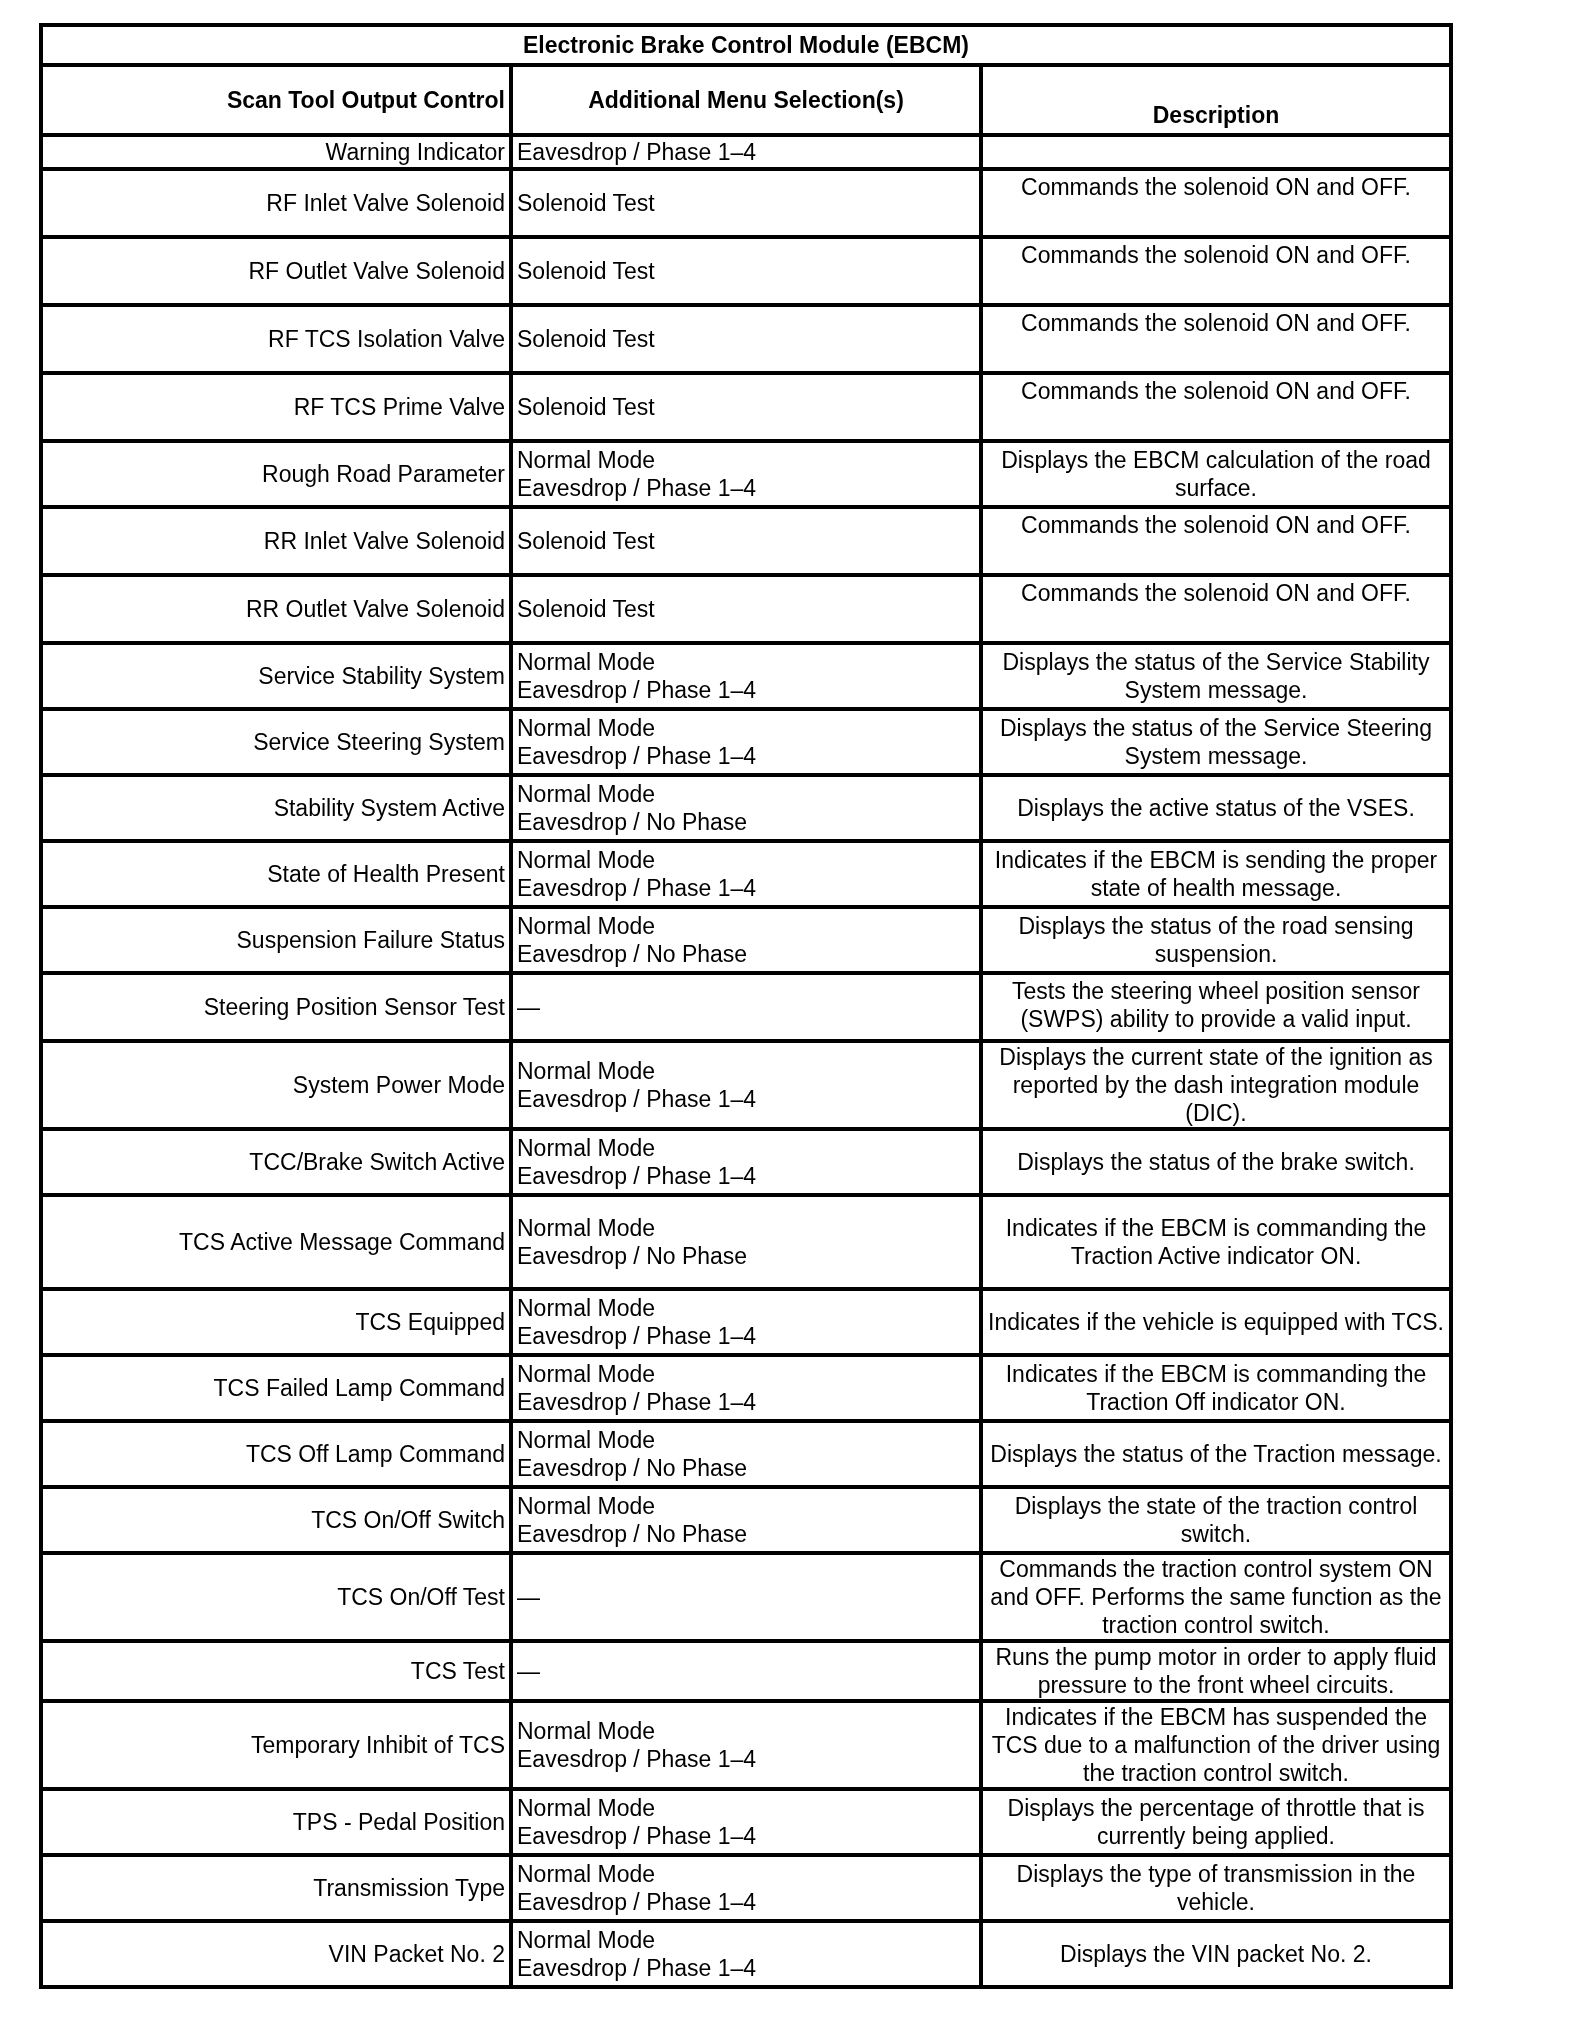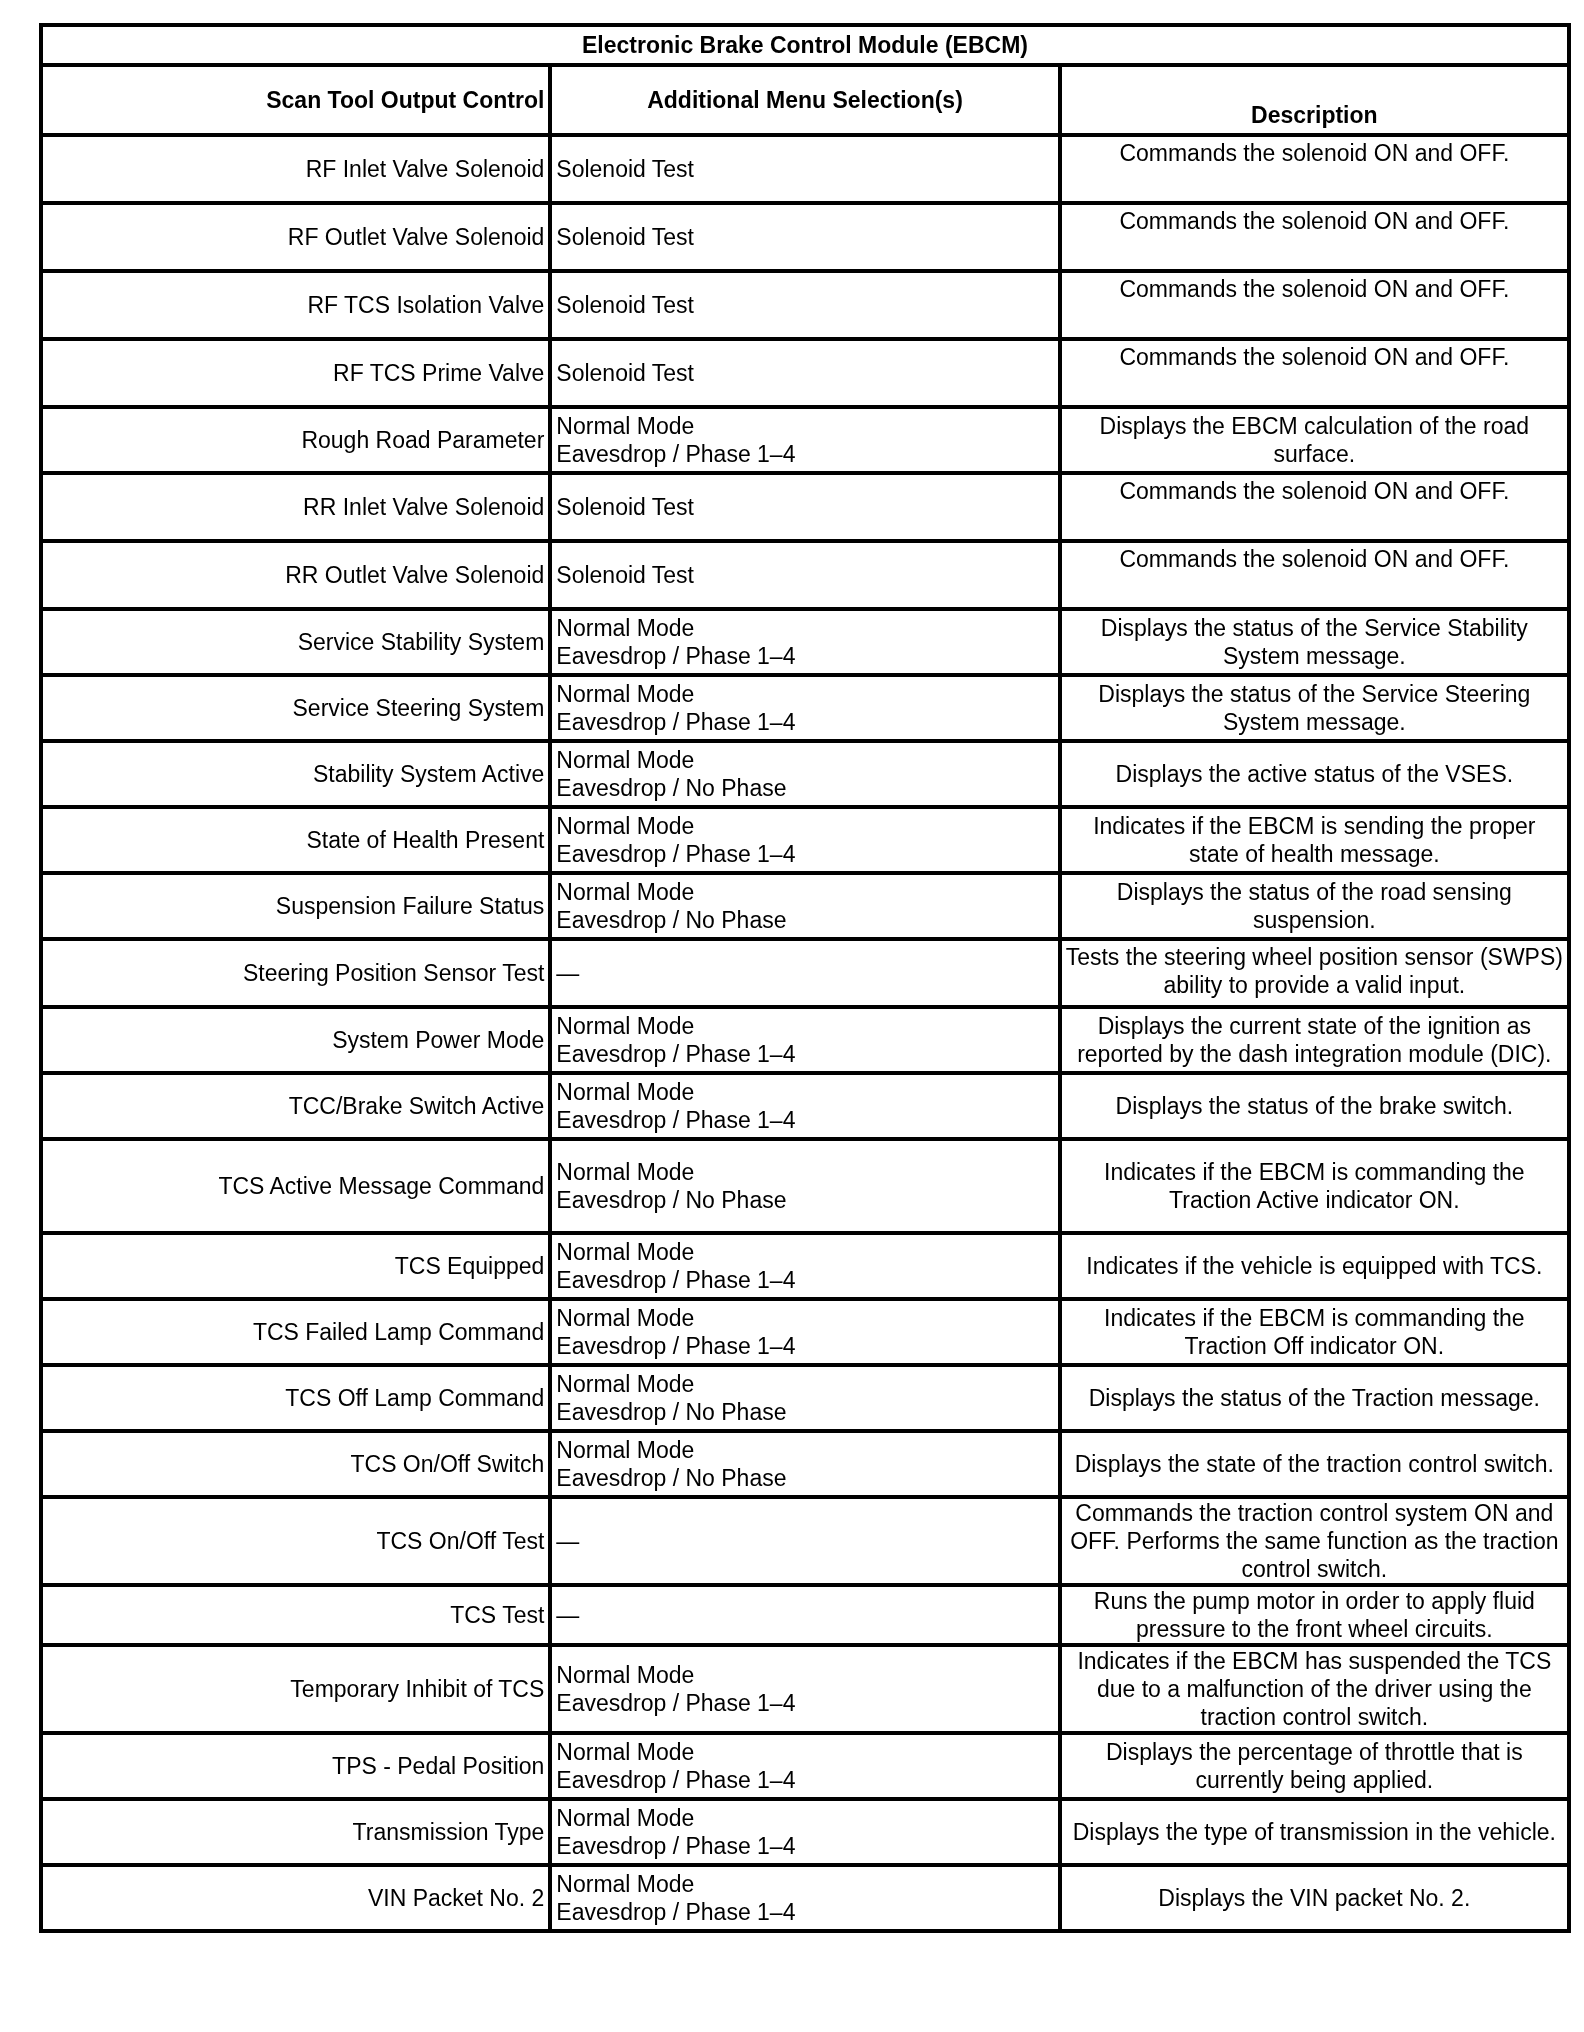--- a/index.html
+++ b/index.html
@@ -1,17 +1,17 @@
 <!DOCTYPE html>
 <html><head>
 <meta charset="utf-8">
 <style>
   html, body { margin:0; padding:0; background:#fff; }
   body { width:1584px; height:2032px; position:relative; font-family:"Liberation Sans", sans-serif; color:#000; }
-  table { position:absolute; left:39px; top:23px; width:1532px; border-collapse:collapse; table-layout:fixed; }
+  table { position:absolute; left:39px; top:23px; width:1414px; border-collapse:collapse; table-layout:fixed; }
   td, th { border:4px solid #000; font-size:23px; line-height:28px; vertical-align:middle; padding:0 4px; }
   th { font-weight:bold; }
   .title { text-align:center; height:36px; }
   .hdr { text-align:center; height:62px; }
   .hdr.desc { vertical-align:bottom; padding-bottom:4px; }
   .c1 { width:206px; text-align:right; }
   .c2 { width:278px; }
   .c3 { text-align:center; }
   .top { vertical-align:top; padding-top:2px;margin-top:24px; }
   tr.r1 td { height:30px; }
@@ -26,20 +26,25 @@
     <tr>
       <th colspan="3" class="title">Electronic Brake Control Module (EBCM)</th>
     </tr>
     <tr>
       <th class="hdr c1">Scan Tool Output Control</th>
       <th class="hdr c2">Additional Menu Selection(s)</th>
       <th class="hdr desc c3">Description</th>
     </tr>
   </thead>
   <tbody id="rows">
+      <tr class="r1">
+        <td class="c1">Warning Indicator</td>
+        <td class="c2" style="white-space: pre-line;">Eavesdrop / Phase 1–4</td>
+        <td class="c3"></td>
+      </tr>
       <tr class="r2">
         <td class="c1">RF Inlet Valve Solenoid</td>
         <td class="c2" style="white-space: pre-line;">Solenoid Test</td>
         <td class="c3 top">Commands the solenoid ON and OFF.</td>
       </tr>
       <tr class="r2">
         <td class="c1">RF Outlet Valve Solenoid</td>
         <td class="c2" style="white-space: pre-line;">Solenoid Test</td>
         <td class="c3 top">Commands the solenoid ON and OFF.</td>
       </tr>

